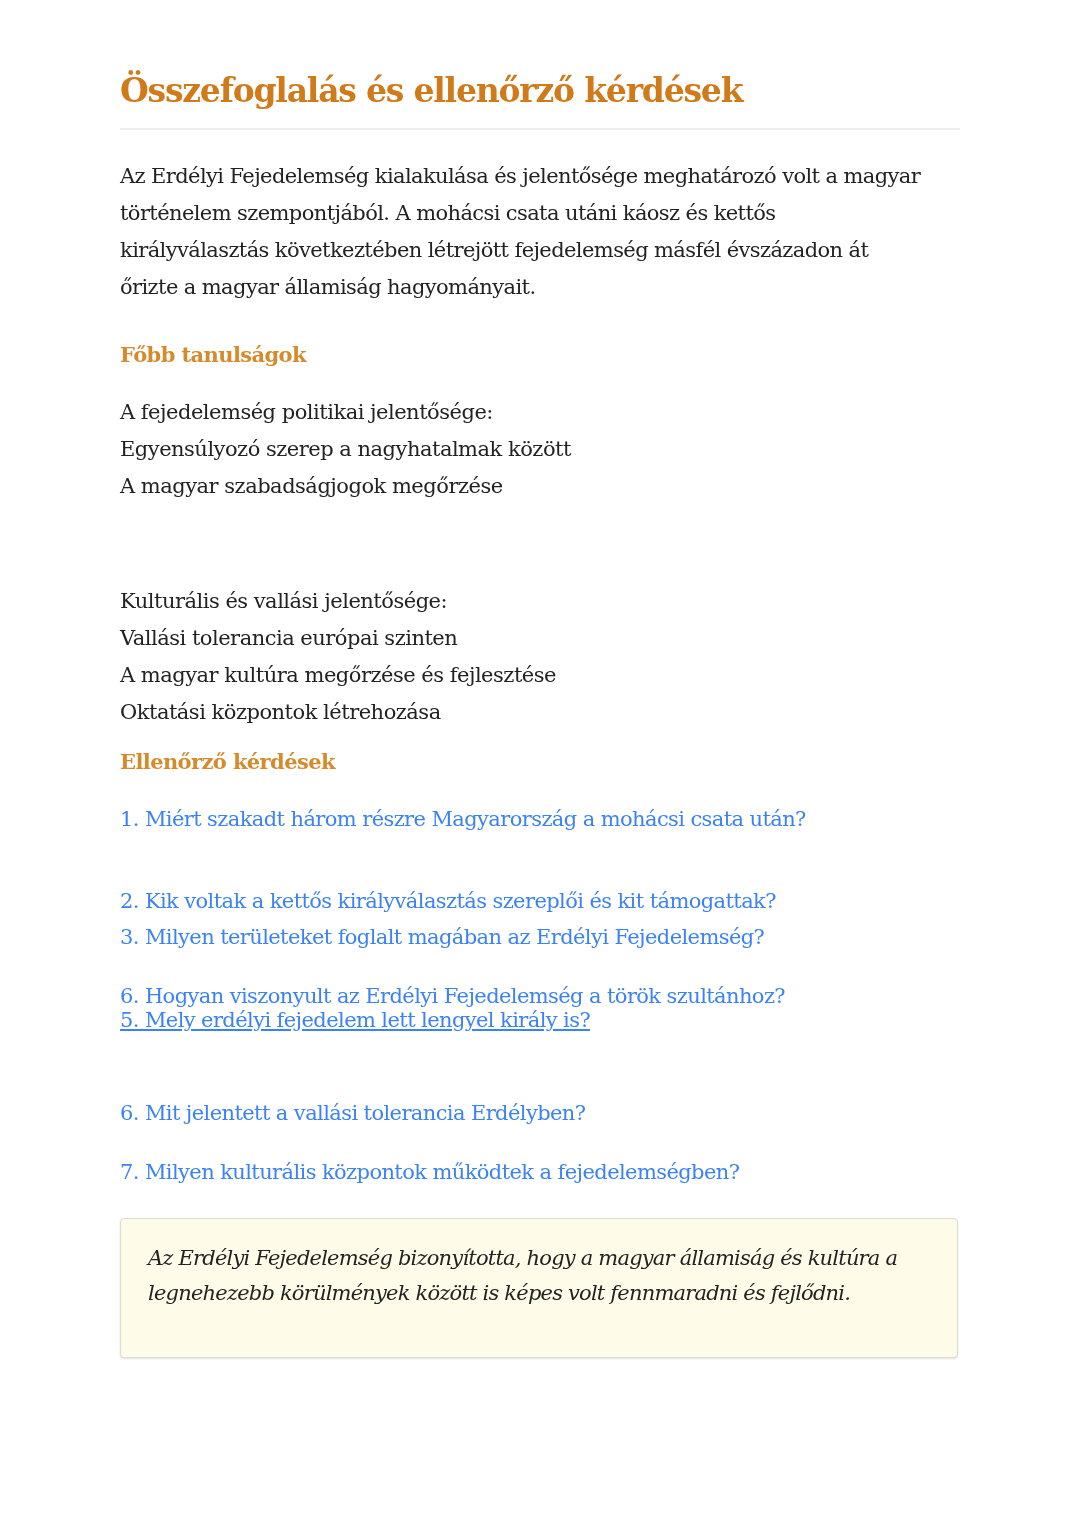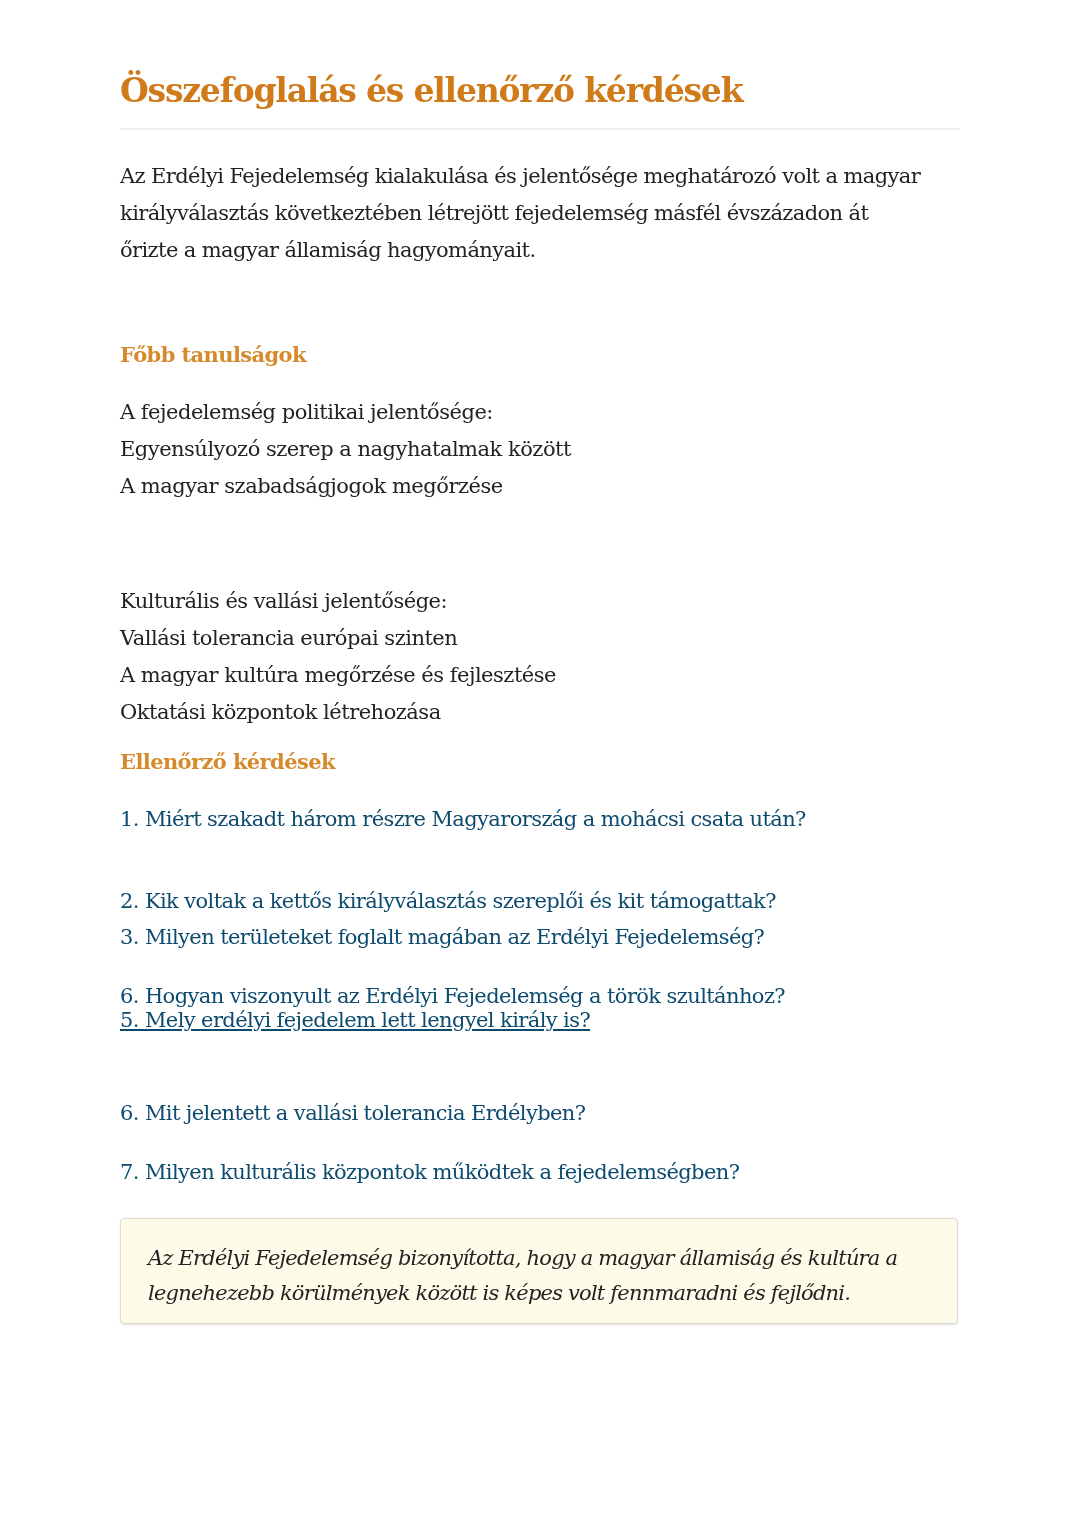--- a/index.html
+++ b/index.html
@@ -74,29 +74,29 @@
       color: #222222;
     }
     .block span { display: block; white-space: nowrap; }
     .question {
       position: absolute;
       left: 0;
       margin: 0;
       font-size: 21px;
       letter-spacing: -0.6px;
       line-height: 30px;
-      color: #0c4a6e;
+      color: #3b82f6;
       white-space: nowrap;
     }
     .callout {
       position: absolute;
       left: 0;
       top: 1218px;
       width: 838px;
-      height: 106px;
+      height: 140px;
       background: #fefce8;
       border: 1px solid #dcdcd2;
       border-radius: 4px;
       box-shadow: 0 1px 2px rgba(0,0,0,0.12);
       box-sizing: border-box;
     }
     .callout p {
       position: absolute;
       left: 27px;
       top: 22px;
@@ -112,20 +112,21 @@
 </head>
 <body>
 
 <div class="page">
 
   <h1 class="title">Összefoglalás és ellenőrző kérdések</h1>
   <div class="title-rule"></div>
 
   <p class="intro">
     <span>Az Erdélyi Fejedelemség kialakulása és jelentősége meghatározó volt a magyar</span>
+    <span>történelem szempontjából. A mohácsi csata utáni káosz és kettős</span>
     <span>királyválasztás következtében létrejött fejedelemség másfél évszázadon át</span>
     <span>őrizte a magyar államiság hagyományait.</span>
   </p>
 
   <h2 class="subhead" style="top:340px;">Főbb tanulságok</h2>
 
   <p class="block" style="top:394px;">
     <span>A fejedelemség politikai jelentősége:</span>
     <span>Egyensúlyozó szerep a nagyhatalmak között</span>
     <span>A magyar szabadságjogok megőrzése</span>

